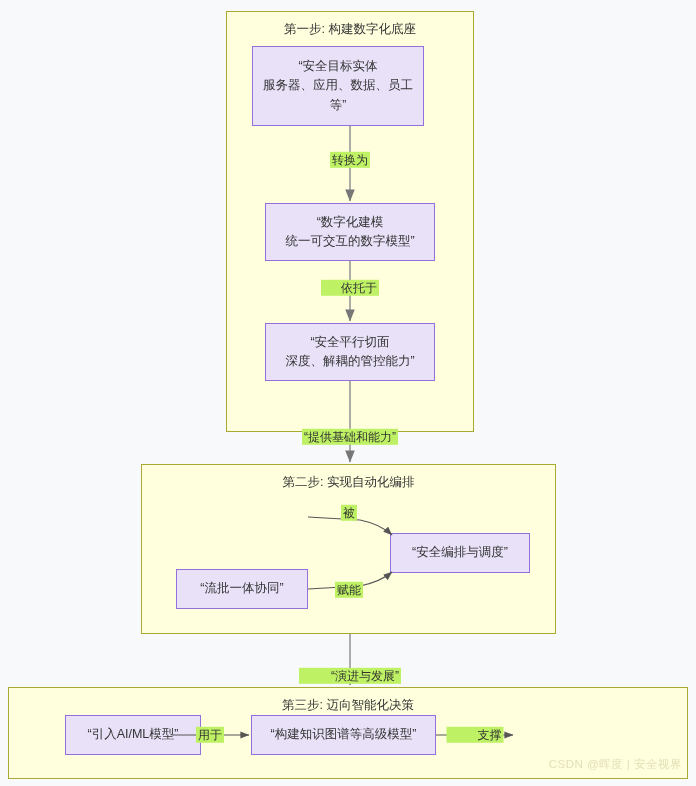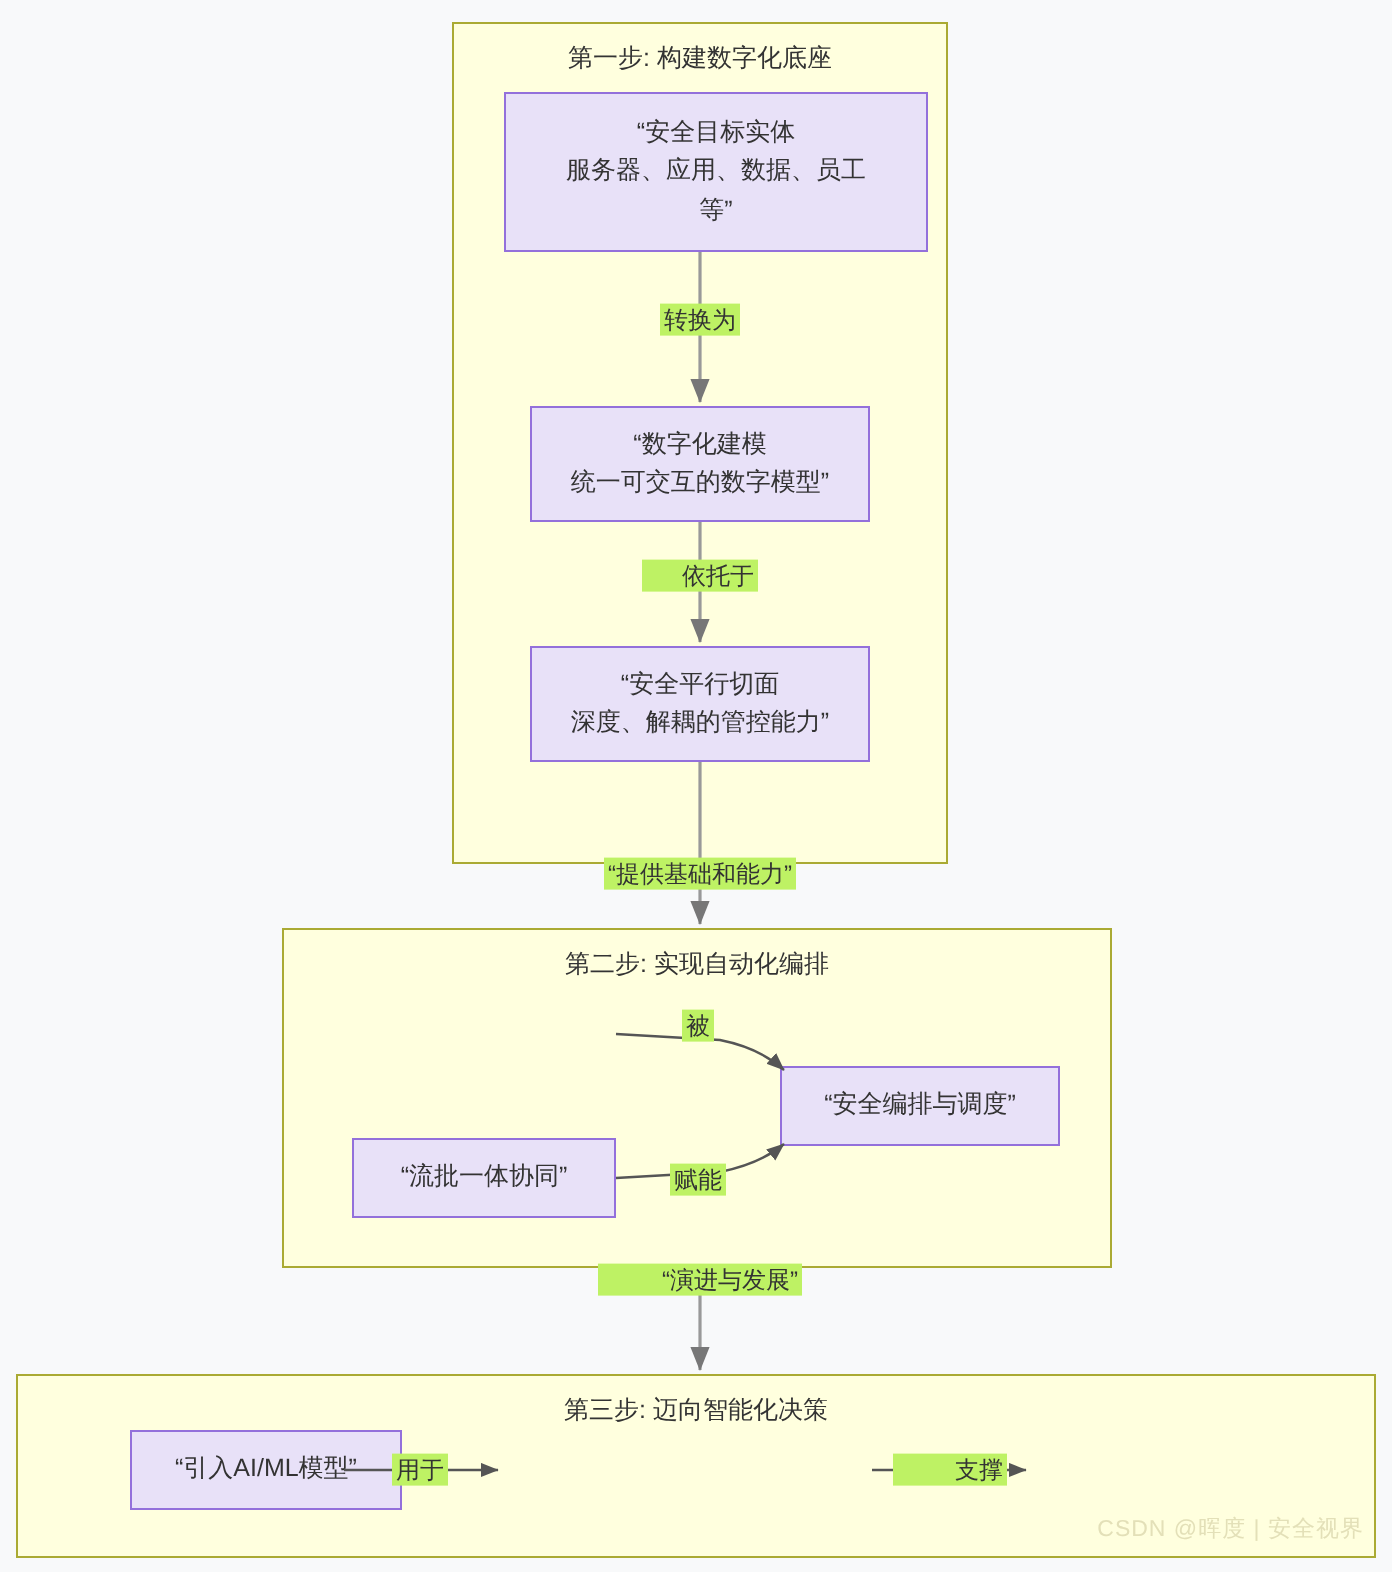--- a/index.html
+++ b/index.html
@@ -77,21 +77,21 @@
   }
 </style>
 </head>
 <body>
 
 <div id="canvas">
 
   <div class="cluster" style="left:226px; top:11px; width:248px; height:421px;"></div>
   <div class="cluster-title" style="left:226px; top:21px; width:248px;">第一步: 构建数字化底座</div>
 
-  <div class="node" style="left:252px; top:46px; width:212px; height:80px;">“安全目标实体
+  <div class="node" style="left:252px; top:46px; width:172px; height:80px;">“安全目标实体
 服务器、应用、数据、员工
 等”</div>
 
   <div class="node" style="left:265px; top:203px; width:170px; height:58px;">“数字化建模
 统一可交互的数字模型”</div>
 
   <div class="node" style="left:265px; top:323px; width:170px; height:58px;">“安全平行切面
 深度、解耦的管控能力”</div>
 
   <div class="cluster" style="left:141px; top:464px; width:415px; height:170px;"></div>
@@ -100,20 +100,21 @@
 
   <div class="node" style="left:176px; top:569px; width:132px; height:40px;">“流批一体协同”</div>
 
   <div class="node" style="left:390px; top:533px; width:140px; height:40px;">“安全编排与调度”</div>
 
   <div class="cluster" style="left:8px; top:687px; width:680px; height:92px;"></div>
   <div class="cluster-title" style="left:8px; top:697px; width:680px;">第三步: 迈向智能化决策</div>
 
   <div class="node" style="left:36px; top:715px; width:136px; height:40px;margin-left:29px;">“引入AI/ML模型”</div>
 
+  <div class="node" style="left:251px; top:715px; width:185px; height:40px;">“构建知识图谱等高级模型”</div>
 
 
   <svg id="wires" viewBox="0 0 696 786">
     <defs>
       <marker id="arw" markerWidth="9" markerHeight="9" refX="7.2" refY="3" orient="auto" markerUnits="strokeWidth">
         <path d="M0,0 L0,6 L7.5,3 z" fill="#555555"></path>
       </marker>
       <marker id="arwg" markerWidth="9" markerHeight="9" refX="7.2" refY="3" orient="auto" markerUnits="strokeWidth">
         <path d="M0,0 L0,6 L7.5,3 z" fill="#777777"></path>
       </marker>
@@ -131,19 +132,19 @@
 
     <path d="M172,735 L249,735" stroke="#555555" stroke-width="1.2" fill="none" marker-end="url(#arw)"></path>
     <path d="M436,735 L513,735" stroke="#555555" stroke-width="1.2" fill="none" marker-end="url(#arw)"></path>
   </svg>
 
   <div class="edge-label" style="left:350px; top:160px;">转换为</div>
   <div class="edge-label" style="left:350px; top:288px;padding-left:20px;">依托于</div>
   <div class="edge-label" style="left:350px; top:437px;">“提供基础和能力”</div>
   <div class="edge-label" style="left:349px; top:513px;">被</div>
   <div class="edge-label" style="left:349px; top:590px;">赋能</div>
-  <div class="edge-label" style="left:350px; top:640px;padding-left:32px;">“演进与发展”</div>
+  <div class="edge-label" style="left:350px; top:676px;padding-left:32px;">“演进与发展”</div>
   <div class="edge-label" style="left:210px; top:735px;">用于</div>
   <div class="edge-label" style="left:475px; top:735px;padding-left:31px;">支撑</div>
 
   <div class="watermark" style="right:14px; bottom:14px;">CSDN @晖度 | 安全视界</div>
 
 </div>
 
 </body></html>

